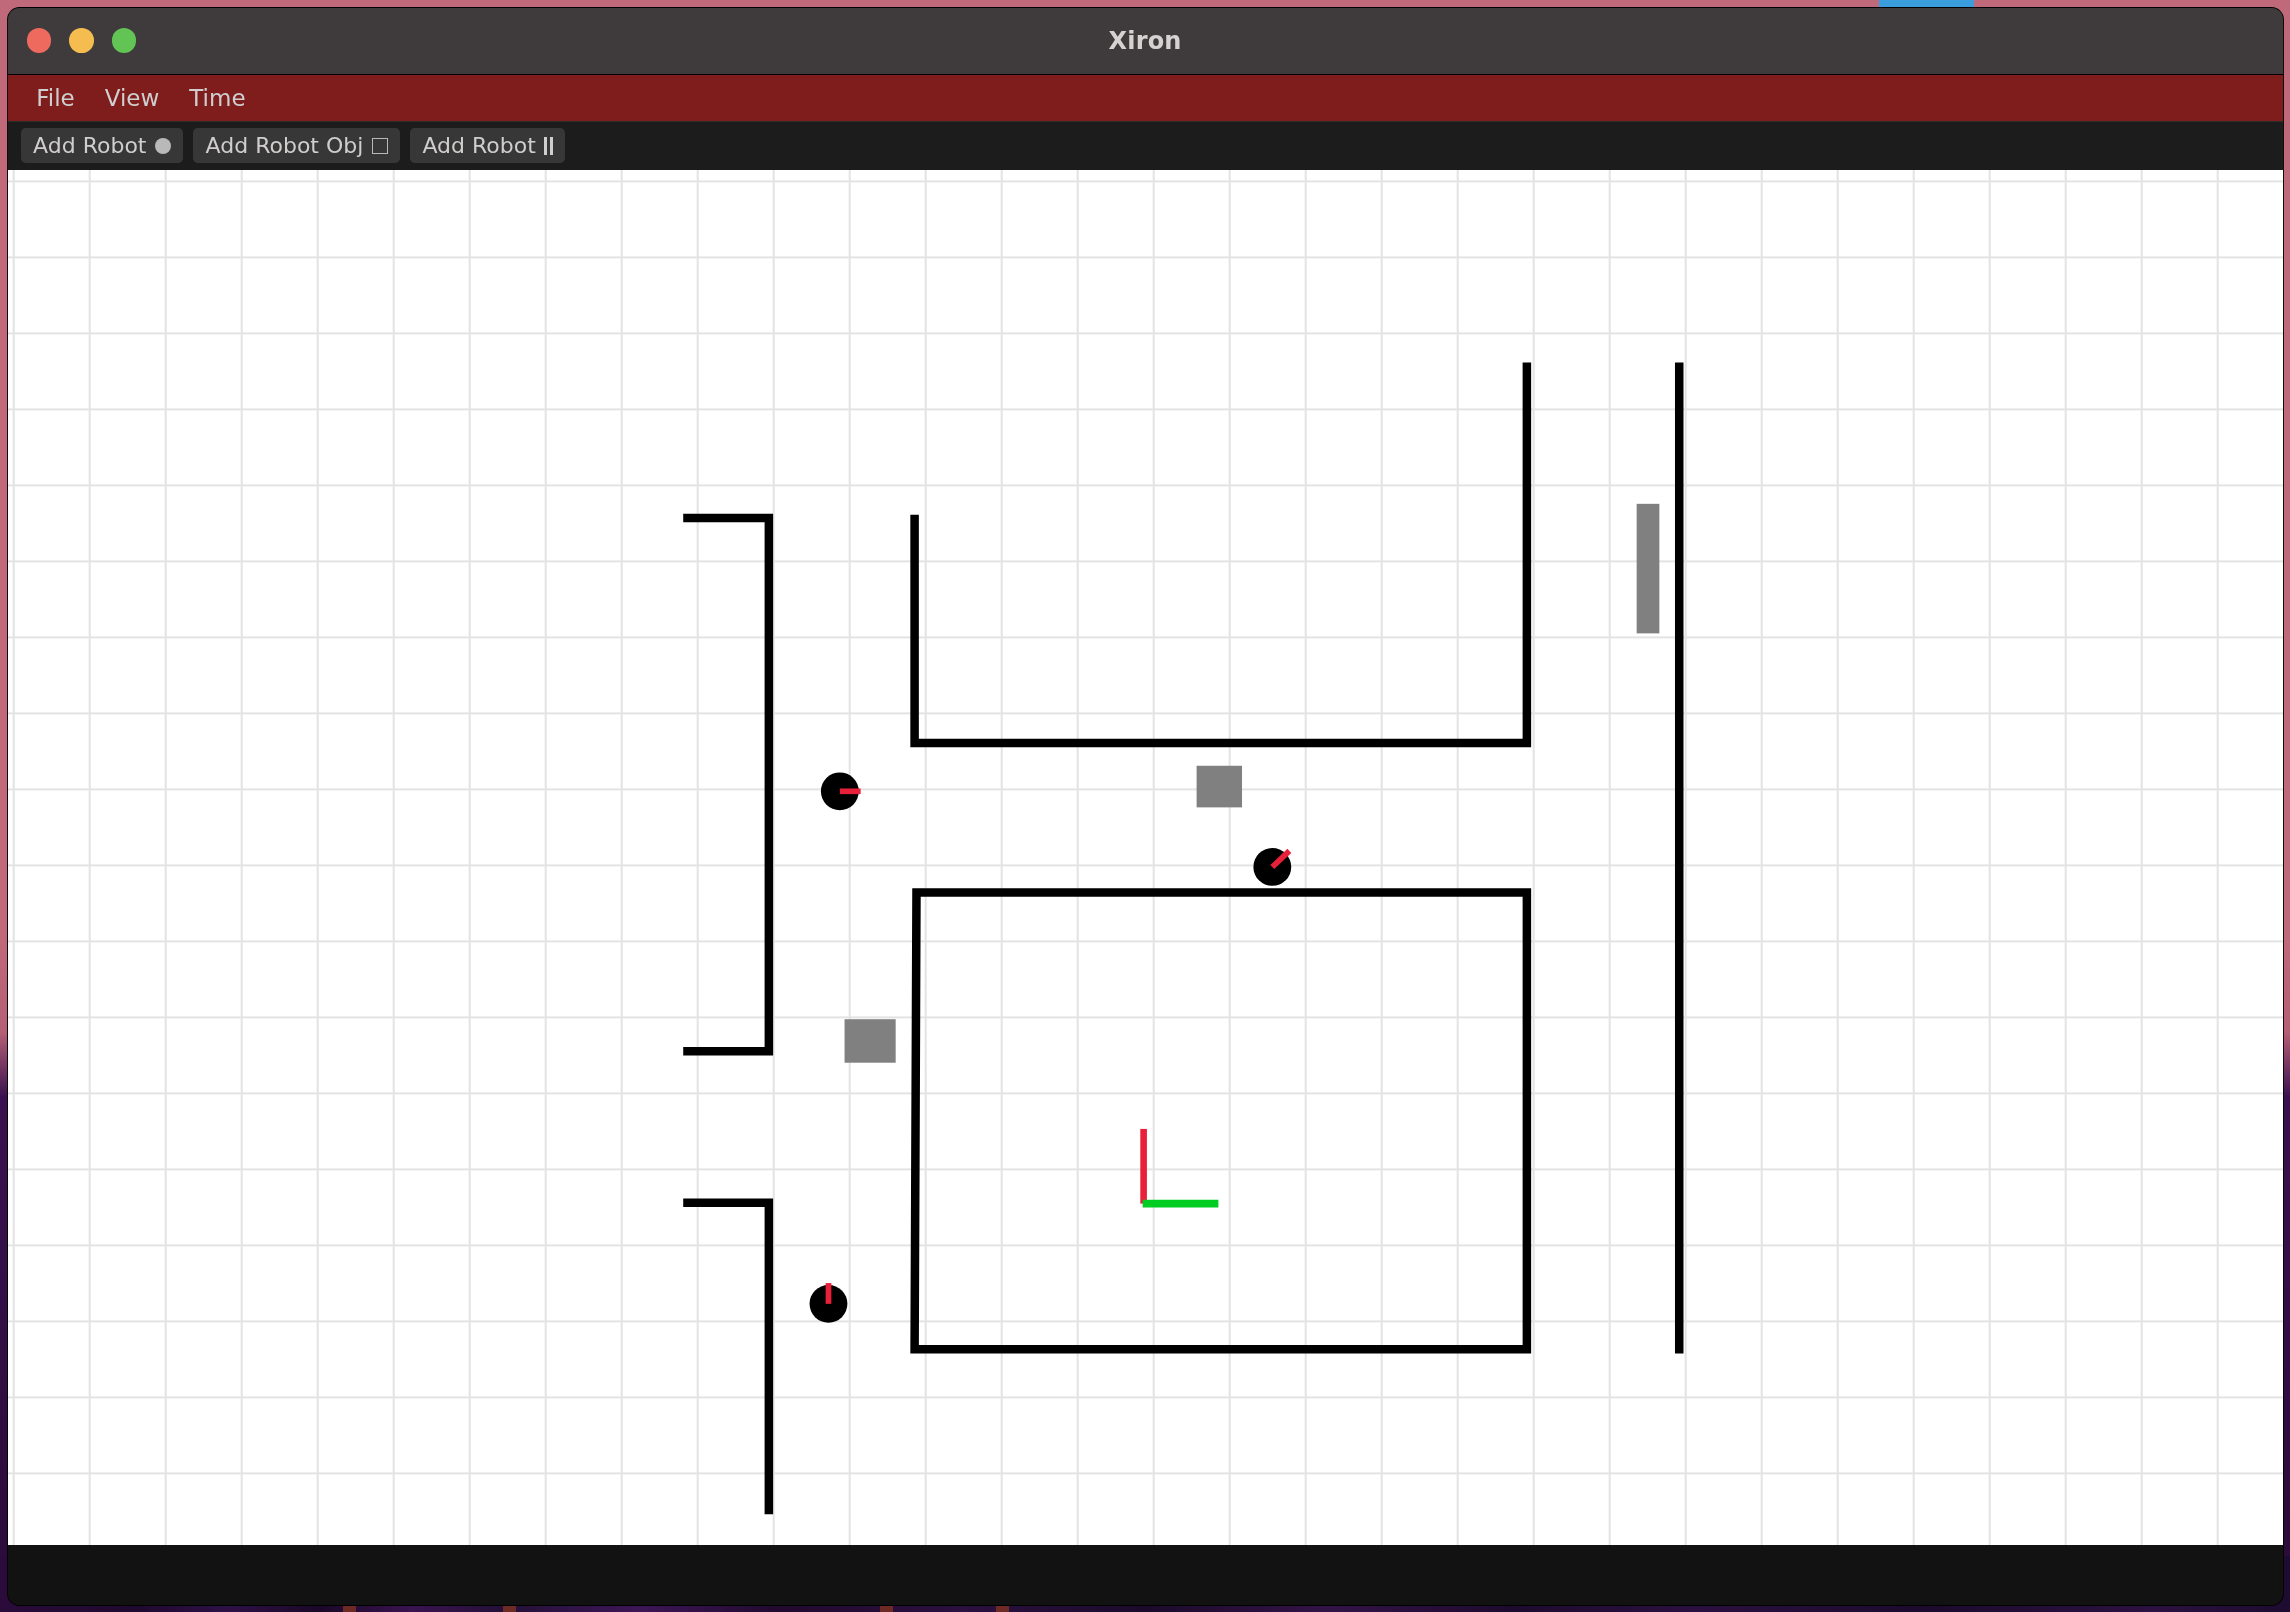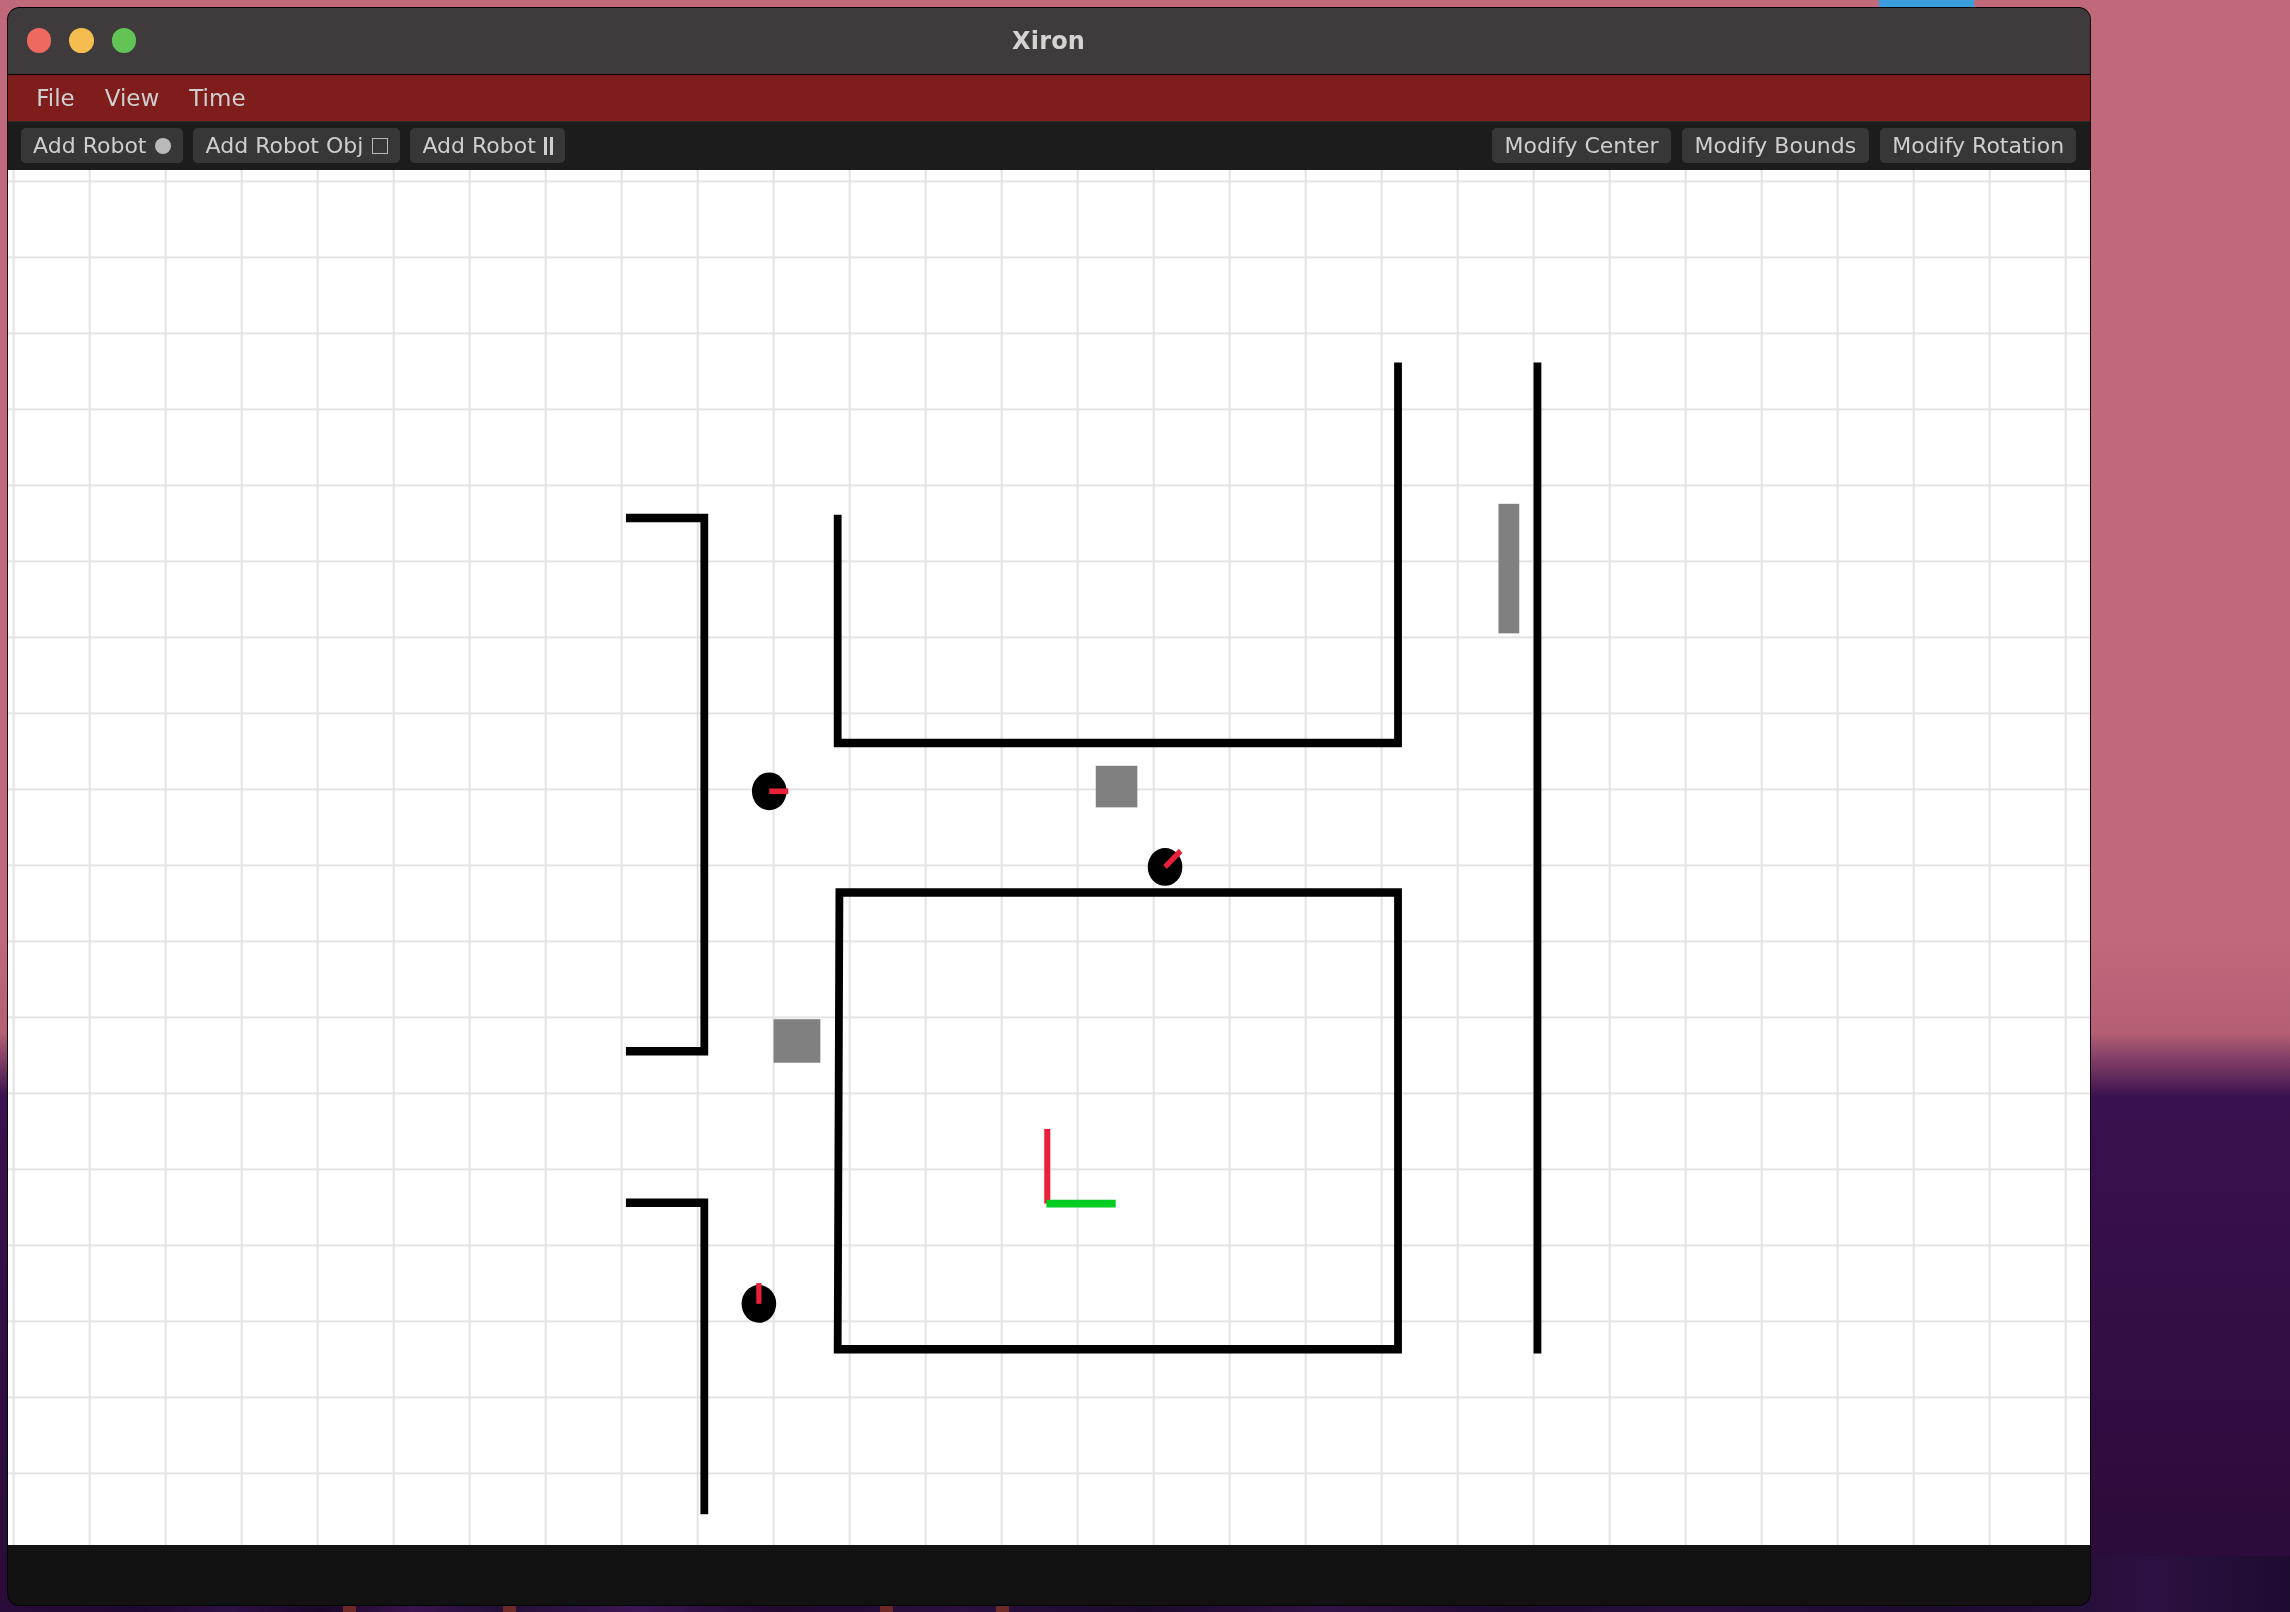--- a/index.html
+++ b/index.html
@@ -25,21 +25,21 @@
   #desktop .b1{left:343px}
   #desktop .b2{left:503px}
   #desktop .b3{left:880px}
   #desktop .b4{left:996px}
   #desktop .bluetab{
     position:absolute;top:0;left:1879px;width:95px;height:13.2px;background:#3a9ede;border-radius:0 0 5.7px 5.7px;
   }
 
   
   #window{
-    position:absolute;left:7.6px;top:7.6px;width:2082px;height:1597px;
+    position:absolute;left:7.6px;top:7.6px;width:2275px;height:1597px;
     background:#121212;border-radius:11.4px;overflow:hidden;
     box-shadow:0 0 0 0.9px #000;
   }
   
   #titlebar{
     height:66px;background:#3f3b3c;position:relative;
     display:flex;align-items:center;justify-content:center;
     border-bottom:0.9px solid #000;
   }
   #titlebar .title{
@@ -156,25 +156,20 @@
         <span class="glyph-square"></span>
       </div>
       <div class="tb-btn">
         <span>Add Robot</span>
         <span class="glyph-bars">
             <i></i>
             <i></i>
           </span>
       </div>
     </div>
-    <div class="tb-right">
-      <div class="tb-btn">Modify Center</div>
-      <div class="tb-btn">Modify Bounds</div>
-      <div class="tb-btn">Modify Rotation</div>
-    </div>
   </div>
 
   <div id="canvas">
     <div id="grid"></div>
     <svg id="scene" viewBox="0 0 2404 1454" preserveAspectRatio="none">
 
       <g stroke="#000000" stroke-width="9" fill="none" stroke-linecap="square" stroke-linejoin="miter">
         <polyline points="718,368 804,368 804,932 718,932"></polyline>
         <polyline points="958,369 958,606 1605,606 1605,208"></polyline>
         <polyline points="1766,208 1766,1247"></polyline>

